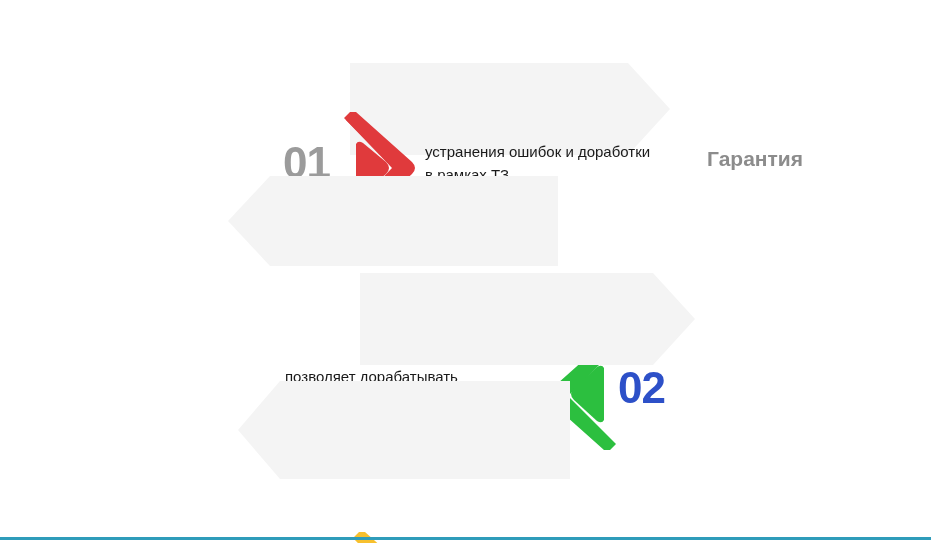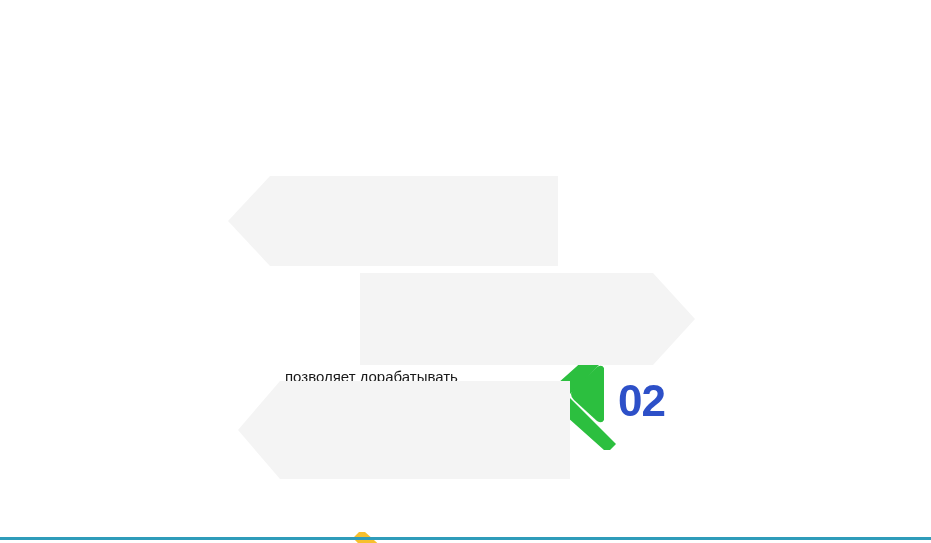--- a/index.html
+++ b/index.html
@@ -47,21 +47,21 @@
   
   .num{
     position:absolute;
     font-size:44px;
     font-weight:bold;
     letter-spacing:-1px;
     line-height:1;
     font-family:"Liberation Sans", sans-serif;
   }
   .n1{left:283px;top:86px;color:#9b9b9b;}
-  .n2{left:618px;top:209px;color:#2d50c8;}
+  .n2{left:618px;top:196px;color:#2d50c8;}
 
   
   .desc{
     position:absolute;
     font-size:15px;
     line-height:23px;
     color:#1a1a1a;
     font-family:"Liberation Sans", sans-serif;
   }
   .d1{left:425px;top:85px;width:230px;}
@@ -82,20 +82,36 @@
   .bottom-rule{
     position:absolute;left:0;top:537px;width:931px;height:3px;
     background:#2f9cba;
   }
 </style>
 </head>
 <body style="background: rgb(255, 255, 255);">
 
 <div id="slide">
 
+  <div class="row row1">
+    <div class="banner banner-r b1" style="background: rgb(244, 244, 244);"></div>
+
+    <div class="num n1" style="color: rgb(155, 155, 155);">01</div>
+
+    <div class="chev c1">
+      <svg width="104" height="116" viewBox="0 0 104 116">
+        <path d="M14 2 L20 2 L76 52 Q82 58 76 64 L20 114 L14 114 L8 108 L56 58 L8 8 Z" fill="#e03a3c"></path>
+        <path d="M16 4 L72 54 Q78 58 72 62 L16 112 L10 106 L58 58 L10 10 Z" fill="#e03a3c"></path>
+        <path d="M20 34 Q22 30 27 33 L50 52 Q56 58 50 64 L27 83 Q22 86 20 82 Z" fill="#e03a3c"></path>
+      </svg>
+    </div>
+
+    <div class="desc d1">устранения ошибок и доработки в рамках ТЗ</div>
+    <div class="cap cap1" style="color: rgb(140, 140, 140);">Гарантия</div>
+  </div>
 
   <div class="row row2">
     <div class="banner banner-l b2" style="background: rgb(244, 244, 244);"></div>
 
     <div class="chev c2">
       <svg width="104" height="112" viewBox="0 0 104 112">
         <path d="M90 2 L96 8 L48 56 L96 104 L90 110 L84 110 L28 60 Q22 56 28 52 L84 2 Z" fill="#2cbf3f"></path>
         <path d="M84 28 Q82 24 77 27 L54 48 Q48 54 54 60 L77 81 Q82 84 84 80 Z" fill="#2cbf3f"></path>
       </svg>
     </div>

